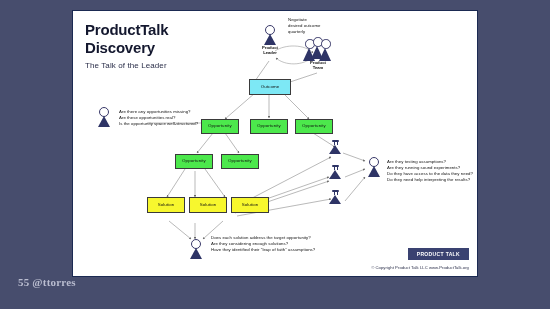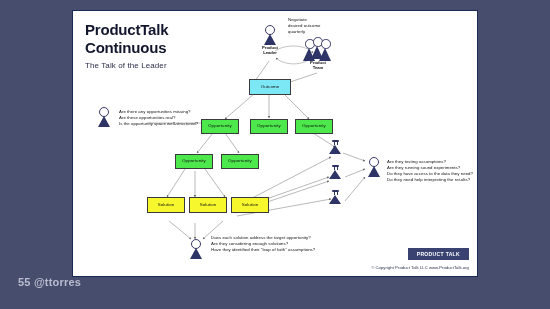--- a/index.html
+++ b/index.html
@@ -9,21 +9,21 @@
     font-family:"Liberation Sans", sans-serif;
     overflow:hidden;
     position:relative;
   }
   #deck{position:absolute;inset:0;}
 
   
   .watermark{
     position:absolute;left:18px;top:276px;
     color:#b9bccf;font-size:11px;font-weight:bold;
-    letter-spacing:.2px;white-space:nowrap;
+    letter-spacing:.2px;white-space:nowrap;font-family:Liberation Serif, serif;
   }
 
   
   .slide{
     position:absolute;left:72px;top:10px;
     width:406px;height:267px;
     background:#ffffff;
     border:1px solid #1b2a52;
     box-sizing:border-box;
   }
@@ -121,21 +121,21 @@
 <body>
 
 <div id="deck">
 
   <div class="watermark">55 @ttorres</div>
 
   <div class="slide">
 
     <div class="title">
       <div>ProductTalk</div>
-      <div>Continuous</div>
+      <div>Discovery</div>
     </div>
     <div class="subtitle">The Talk of the Leader</div>
 
     <svg class="edges" viewBox="0 0 406 267">
       <defs>
         <marker id="ah" markerWidth="4" markerHeight="4" refX="3.4" refY="2" orient="auto" markerUnits="strokeWidth">
           <path d="M0,0 L4,2 L0,4 z" fill="#6b6b6b"></path>
         </marker>
       </defs>
       <g stroke="#8a8a8a" stroke-width="0.6" fill="none" marker-end="url(#ah)">

